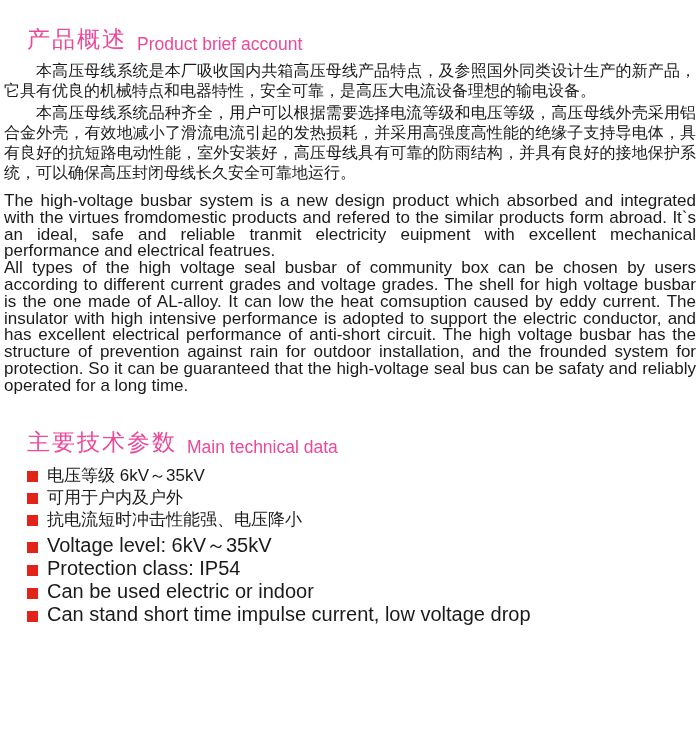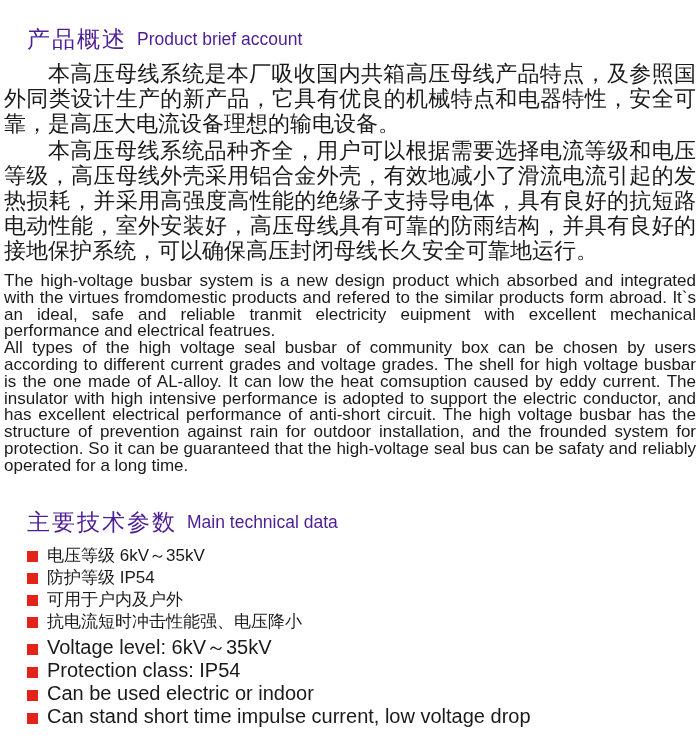--- a/index.html
+++ b/index.html
@@ -15,38 +15,38 @@
     overflow: hidden;
   }
   .page {
     position: relative;
     width: 700px;
     min-height: 749px;
   }
   .section-heading {
     margin: 24px 27px 0 27px;
     display: flex;
-    align-items: center;
+    align-items: flex-end;
     gap: 10px;
-    color: #4c1d95;
+    color: #ec4899;
     white-space: nowrap;
   }
   .heading-zh {
     font-size: 23px;
     font-weight: 500;
     letter-spacing: 2px;
   }
   .heading-en {
     font-size: 17.5px;
     font-weight: 400;
   }
   .zh-para {
     margin: 6px 4px 0 4px;
-    font-size: 22px;
-    line-height: 25px;
+    font-size: 16px;
+    line-height: 20px;
     text-align: justify;
     text-indent: 2em;
   }
   .zh-para + .zh-para {
     margin-top: 2px;
   }
   .en-para {
     margin: 10px 4px 0 4px;
     font-size: 17px;
     line-height: 16.8px;
@@ -111,24 +111,20 @@
     <span class="heading-en">Main technical data</span>
   </header>
 
   <ul class="bullets zh-bullets">
     <li>
       <span class="bullet-square"></span>
       <span>电压等级 6kV～35kV</span>
     </li>
     <li>
       <span class="bullet-square"></span>
-      <span>防护等级 IP54</span>
-    </li>
-    <li>
-      <span class="bullet-square"></span>
       <span>可用于户内及户外</span>
     </li>
     <li>
       <span class="bullet-square"></span>
       <span>抗电流短时冲击性能强、电压降小</span>
     </li>
   </ul>
 
   <ul class="bullets en-bullets">
     <li>

